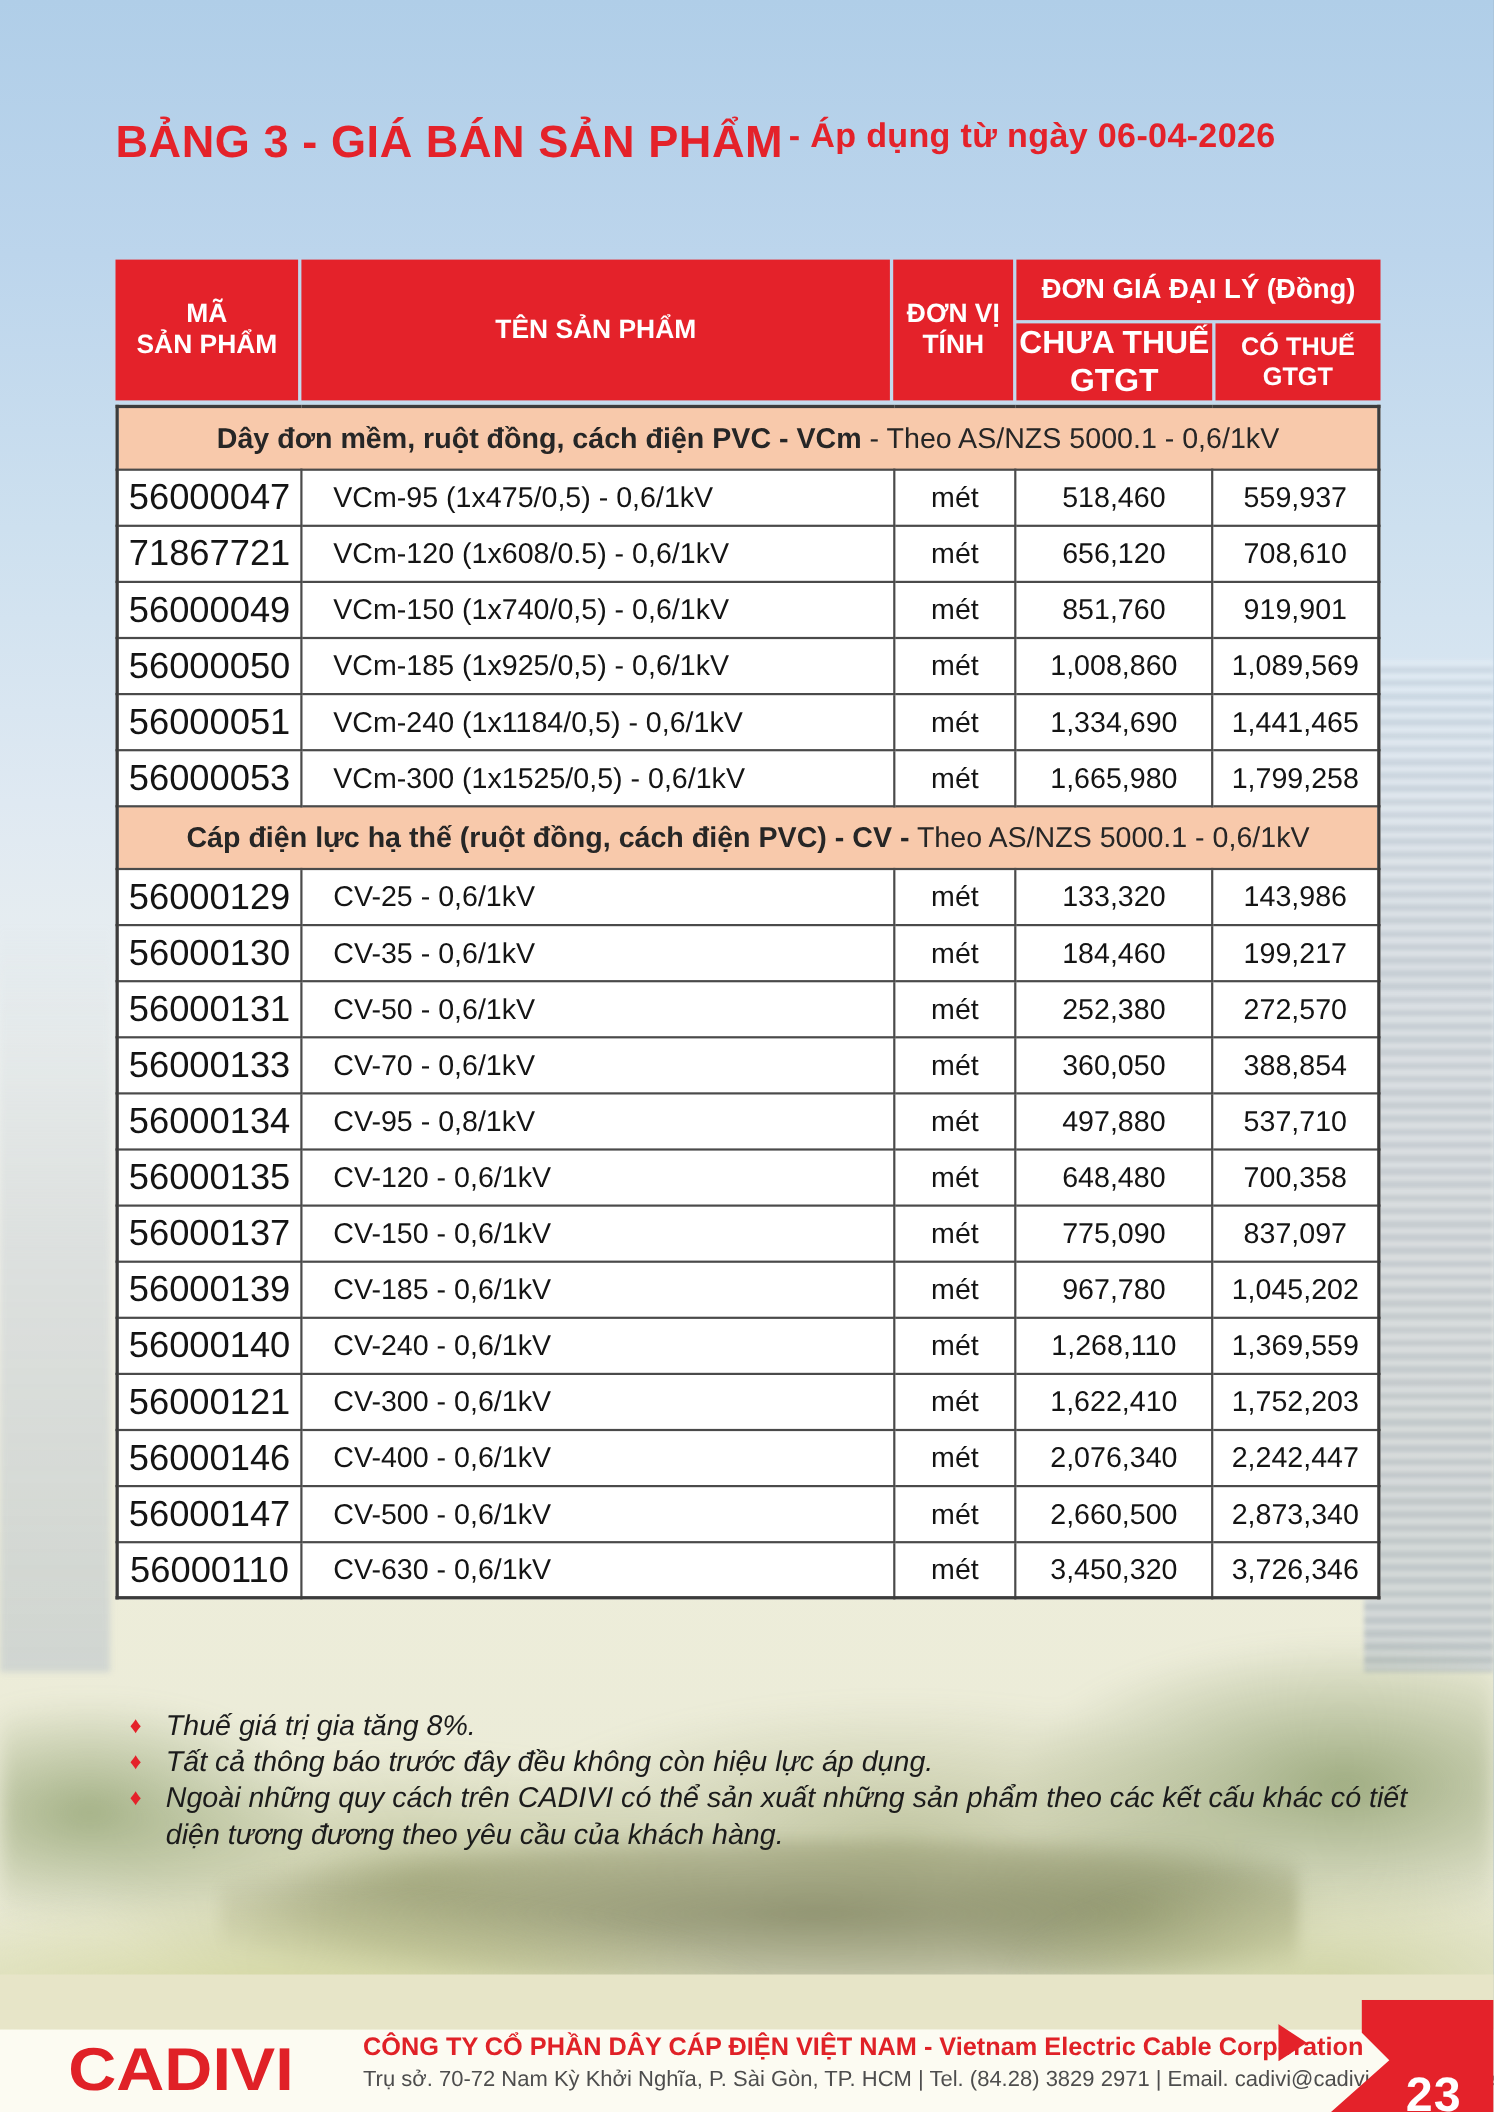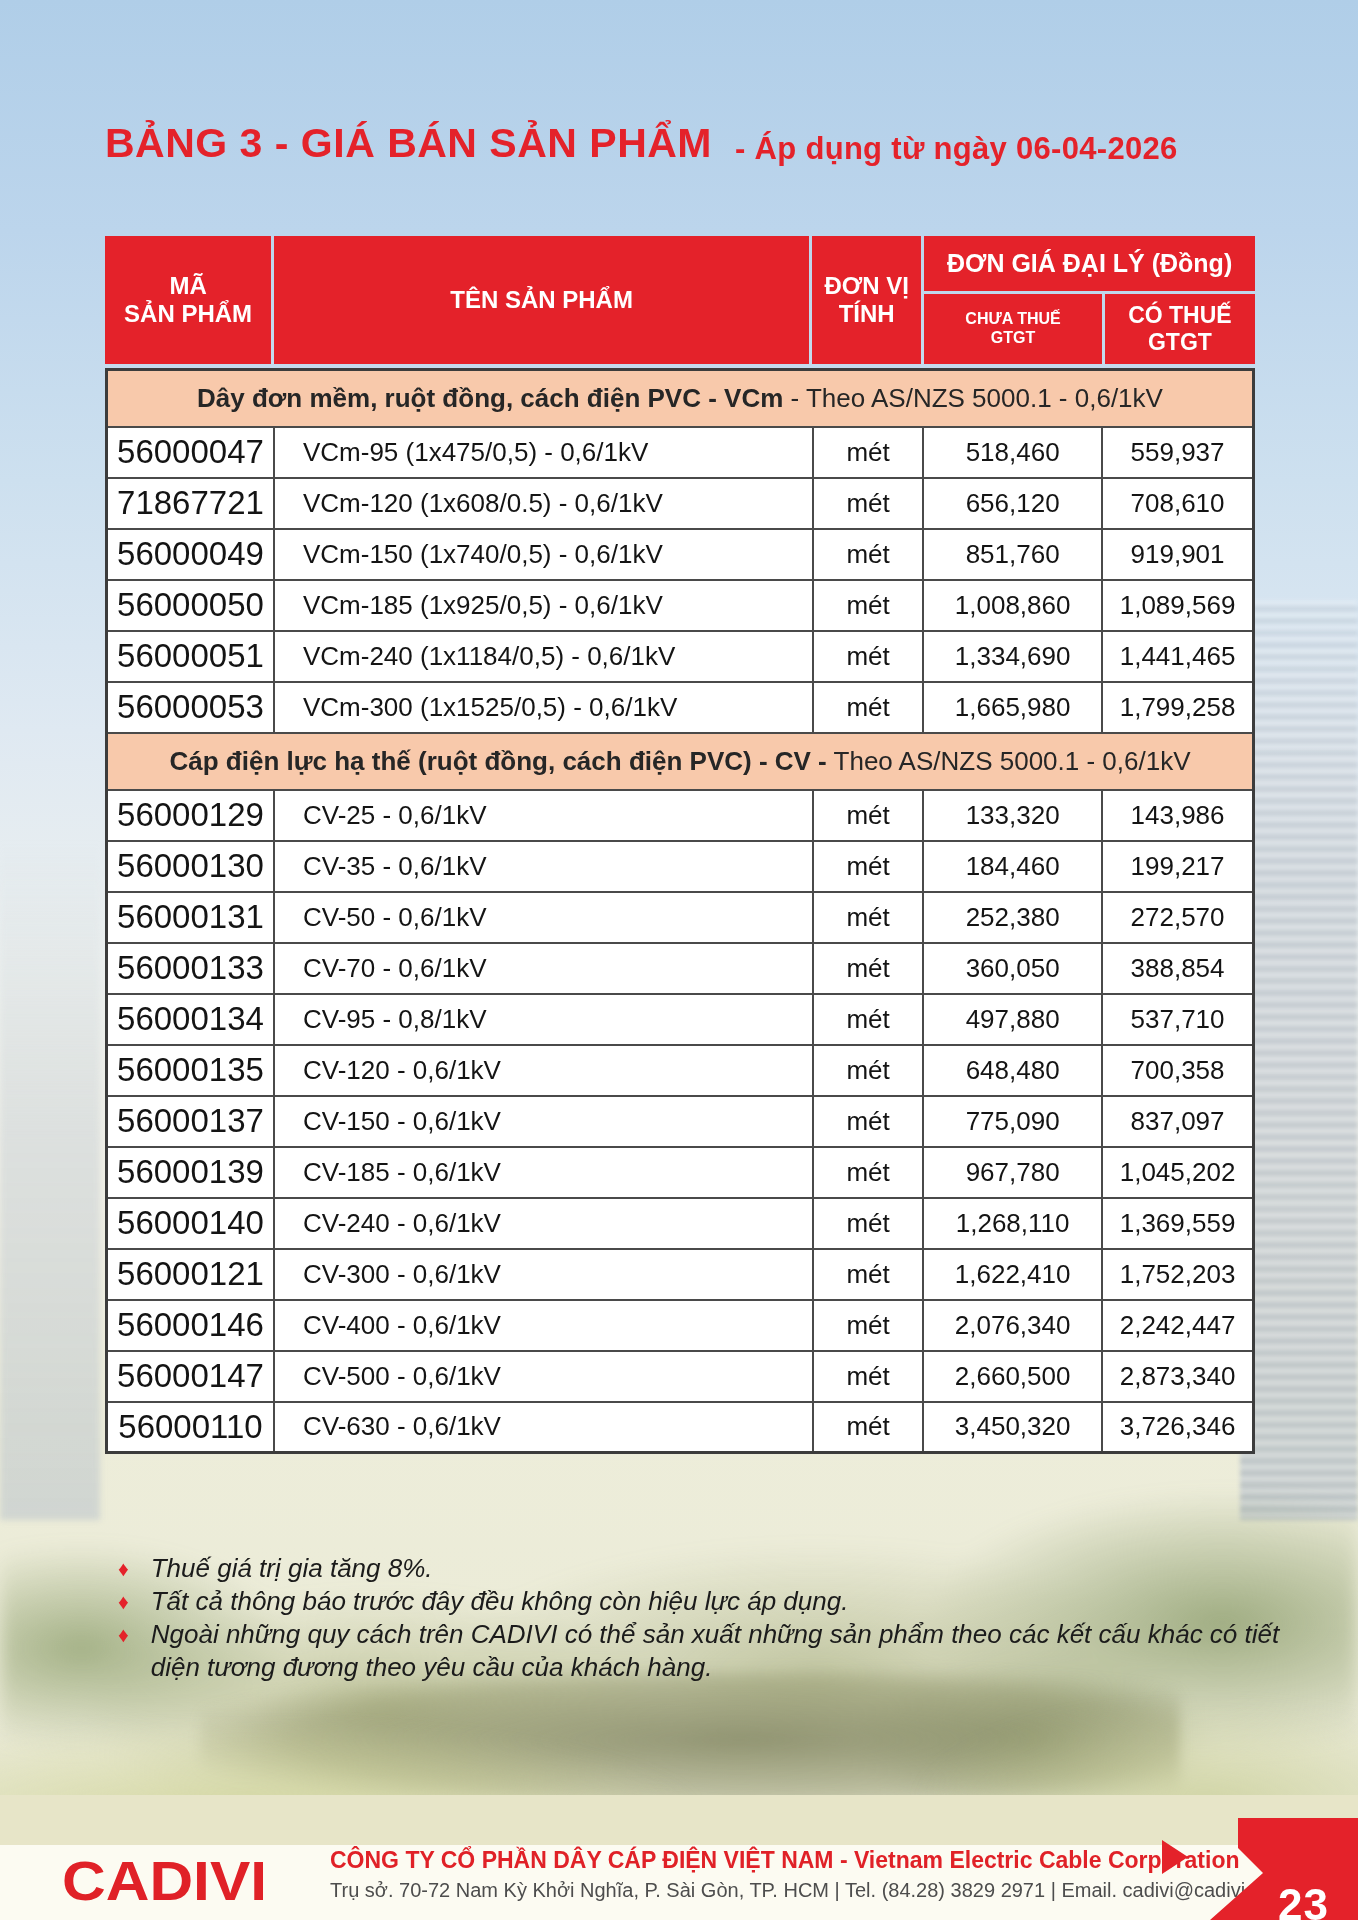--- a/index.html
+++ b/index.html
@@ -29,35 +29,35 @@
     background:radial-gradient(ellipse at 55% 50%,rgba(108,112,74,.65),rgba(128,132,88,.38) 58%,transparent 78%);
     filter:blur(6px);}
   .bg-grass{position:absolute;left:-60px;top:1720px;width:760px;height:160px;
     background:radial-gradient(ellipse at 40% 60%,rgba(208,212,152,.85),transparent 72%);
     filter:blur(7px);}
   .bg-grass2{position:absolute;right:-80px;top:1700px;width:520px;height:170px;
     background:radial-gradient(ellipse at 55% 60%,rgba(198,204,146,.7),transparent 72%);
     filter:blur(7px);}
 
   
-  .page-title{position:absolute;left:105px;top:120px;display:flex;align-items:flex-end;gap:23px;white-space:nowrap;}
+  .page-title{position:absolute;left:105px;top:106px;display:flex;align-items:flex-start;gap:5px;white-space:nowrap;}
   .page-title .main{font-size:41px;font-weight:800;color:#e4222a;letter-spacing:.5px;}
   .page-title .suffix{font-size:31px;font-weight:700;color:#e4222a;letter-spacing:.3px;}
 
   
   .price-table{position:absolute;left:105px;top:236px;width:1150px;}
   .thead{display:grid;grid-template-columns:14.6fr 47fr 9.6fr 15.6fr 13.2fr;
     grid-template-rows:55px 70px;gap:3px;
     grid-template-areas:"code name unit group group" "code name unit ex inc";}
   .th{background:#e4222a;color:#fff;display:flex;flex-direction:column;align-items:center;justify-content:center;
     text-align:center;font-weight:700;font-size:24px;line-height:1.18;}
   .th .ln{display:block;}
   .th-code{grid-area:code}.th-name{grid-area:name}.th-unit{grid-area:unit}
   .th-group{grid-area:group;font-size:25px;}
-  .th-ex{grid-area:ex;font-size:16px;}.th-inc{grid-area:inc;font-size:23px;}
+  .th-ex{grid-area:ex;font-size:29px;}.th-inc{grid-area:inc;font-size:23px;}
 
   table.tbody-table{width:100%;border-collapse:collapse;table-layout:fixed;background:#fff;
     border:3px solid #3c3c3c;margin-top:4px;}
   .tbody-table td{border:2px solid #4a4a4a;color:#141414;overflow:hidden;}
   tr.data{height:51px;}
   td.c-code{text-align:center;font-size:33px;}
   td.c-name{text-align:left;padding-left:28px;font-size:26px;border-radius:23px;}
   td.c-unit{text-align:center;font-size:26px;}
   td.c-price{text-align:center;font-size:26px;}
   tr.section-row{height:57px;}

